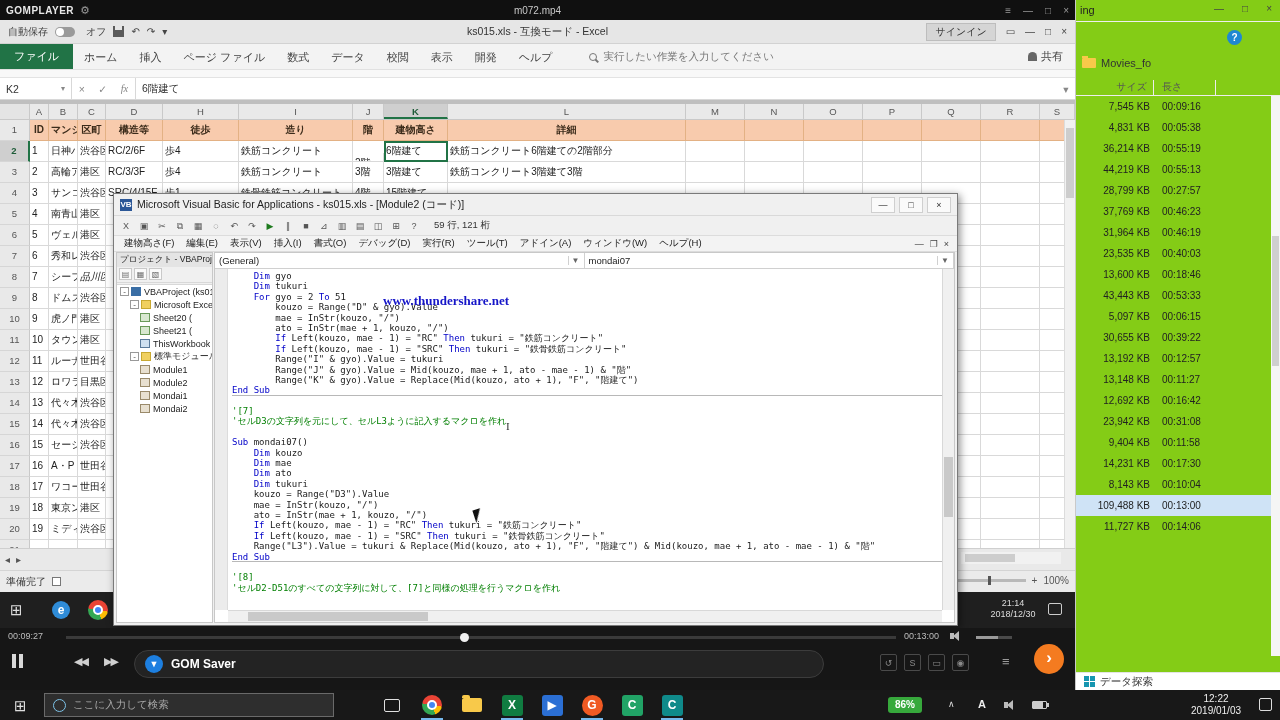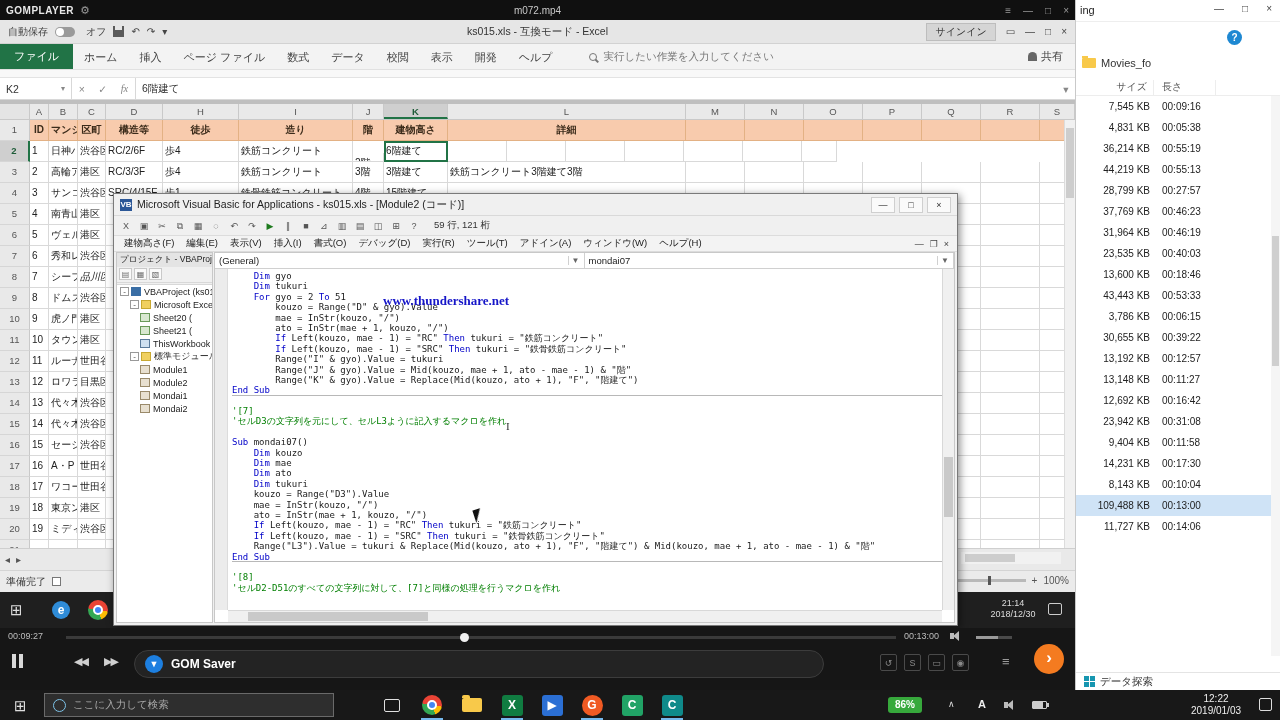--- a/index.html
+++ b/index.html
@@ -142,21 +142,21 @@
 .skip{font-size:11px;letter-spacing:-2px}
 .banner{position:absolute;left:134px;top:22px;width:690px;height:28px;border:1px solid #3c3c3c;border-radius:14px;background:#232323;display:flex;align-items:center;padding:0 10px;gap:8px}
 .banner-ico{width:18px;height:18px;border-radius:50%;background:#1d7fe0;color:#fff;font-size:9px;text-align:center;line-height:18px;flex:0 0 auto}
 .banner-bold{color:#fff;font-weight:bold;font-size:12px;white-space:nowrap}
 .banner-text{color:#d8d8d8;font-size:12px;white-space:nowrap;overflow:hidden}
 .feat{position:absolute;top:26px;width:17px;height:17px;border:1px solid #4a4a4a;border-radius:2px;color:#8a8a8a;font-size:9px;text-align:center;line-height:16px}
 .playlist-ico{position:absolute;left:1002px;top:27px;color:#9a9a9a;font-size:13px;line-height:13px}
 .more-btn{position:absolute;left:1034px;top:16px;width:30px;height:30px;border-radius:50%;background:#f47b20;color:#fff;font-size:17px;font-weight:bold;text-align:center;line-height:28px}
 
 
-#right-app{position:absolute;left:1075px;top:0;width:205px;height:690px;background:#ffffff;border-left:1px solid #c9c9c9;overflow:hidden}
+#right-app{position:absolute;left:1075px;top:0;width:205px;height:690px;background:#84cc16;border-left:1px solid #c9c9c9;overflow:hidden}
 .ra-title{position:relative;height:22px;border-bottom:1px solid #eee;font-size:11px;color:#222}
 .ra-title-tail{position:absolute;left:4px;top:4px}
 .ra-winbtns{position:absolute;right:8px;top:3px;display:flex;gap:18px;color:#444;font-size:10px}
 .ra-help{position:absolute;right:38px;top:30px;width:15px;height:15px;border-radius:50%;background:#1e88d2;color:#fff;font-size:10px;font-weight:bold;text-align:center;line-height:15px}
 .ra-folder-row{position:absolute;left:6px;top:57px;display:flex;align-items:center;gap:5px;font-size:11px;color:#333}
 .mini-folder{width:14px;height:10px;background:#f8c94a;border-radius:1px;position:relative}
 .mini-folder:before{content:"";position:absolute;top:-2px;left:0;width:6px;height:2px;background:#f8c94a}
 .ra-cols{position:absolute;left:0;top:80px;width:100%;height:16px;border-bottom:1px solid #ededed;display:flex;font-size:10px;color:#555}
 .ra-col-size{width:78px;text-align:right;padding-right:6px;border-right:1px solid #ededed}
 .ra-col-len{width:62px;padding-left:8px;border-right:1px solid #ededed}
@@ -316,20 +316,21 @@
           <div class="xl-row">
             <div class="xl-rowhdr sel-row">2</div>
             <div class="xl-cell" style="width: 19px;">1</div>
             <div class="xl-cell" style="width: 29px;">日神パ</div>
             <div class="xl-cell" style="width: 28px;">渋谷区</div>
             <div class="xl-cell" style="width: 57px;">RC/2/6F</div>
             <div class="xl-cell" style="width: 76px;">歩4</div>
             <div class="xl-cell" style="width: 114px;">鉄筋コンクリート</div>
             <div class="xl-cell" style="width: 31px; margin-top: 12px;">2階</div>
             <div class="xl-cell sel-cell" style="width: 64px;">6階建て</div>
+            <div class="xl-cell" style="width: 238px;">鉄筋コンクリート6階建ての2階部分</div>
             <div class="xl-cell" style="width: 59px;"></div>
             <div class="xl-cell" style="width: 59px;"></div>
             <div class="xl-cell" style="width: 59px;"></div>
             <div class="xl-cell" style="width: 59px;"></div>
             <div class="xl-cell" style="width: 59px;"></div>
             <div class="xl-cell" style="width: 59px;"></div>
             <div class="xl-cell" style="width: 35px;"></div>
           </div>
           <div class="xl-row">
             <div class="xl-rowhdr">3</div>
@@ -990,21 +991,21 @@
         </div>
         <div class="file-row">
           <div class="f-size">13,600 KB</div>
           <div class="f-len">00:18:46</div>
         </div>
         <div class="file-row">
           <div class="f-size">43,443 KB</div>
           <div class="f-len">00:53:33</div>
         </div>
         <div class="file-row">
-          <div class="f-size">3,786 KB</div>
+          <div class="f-size">5,097 KB</div>
           <div class="f-len">00:06:15</div>
         </div>
         <div class="file-row">
           <div class="f-size">30,655 KB</div>
           <div class="f-len">00:39:22</div>
         </div>
         <div class="file-row">
           <div class="f-size">13,192 KB</div>
           <div class="f-len">00:12:57</div>
         </div>

